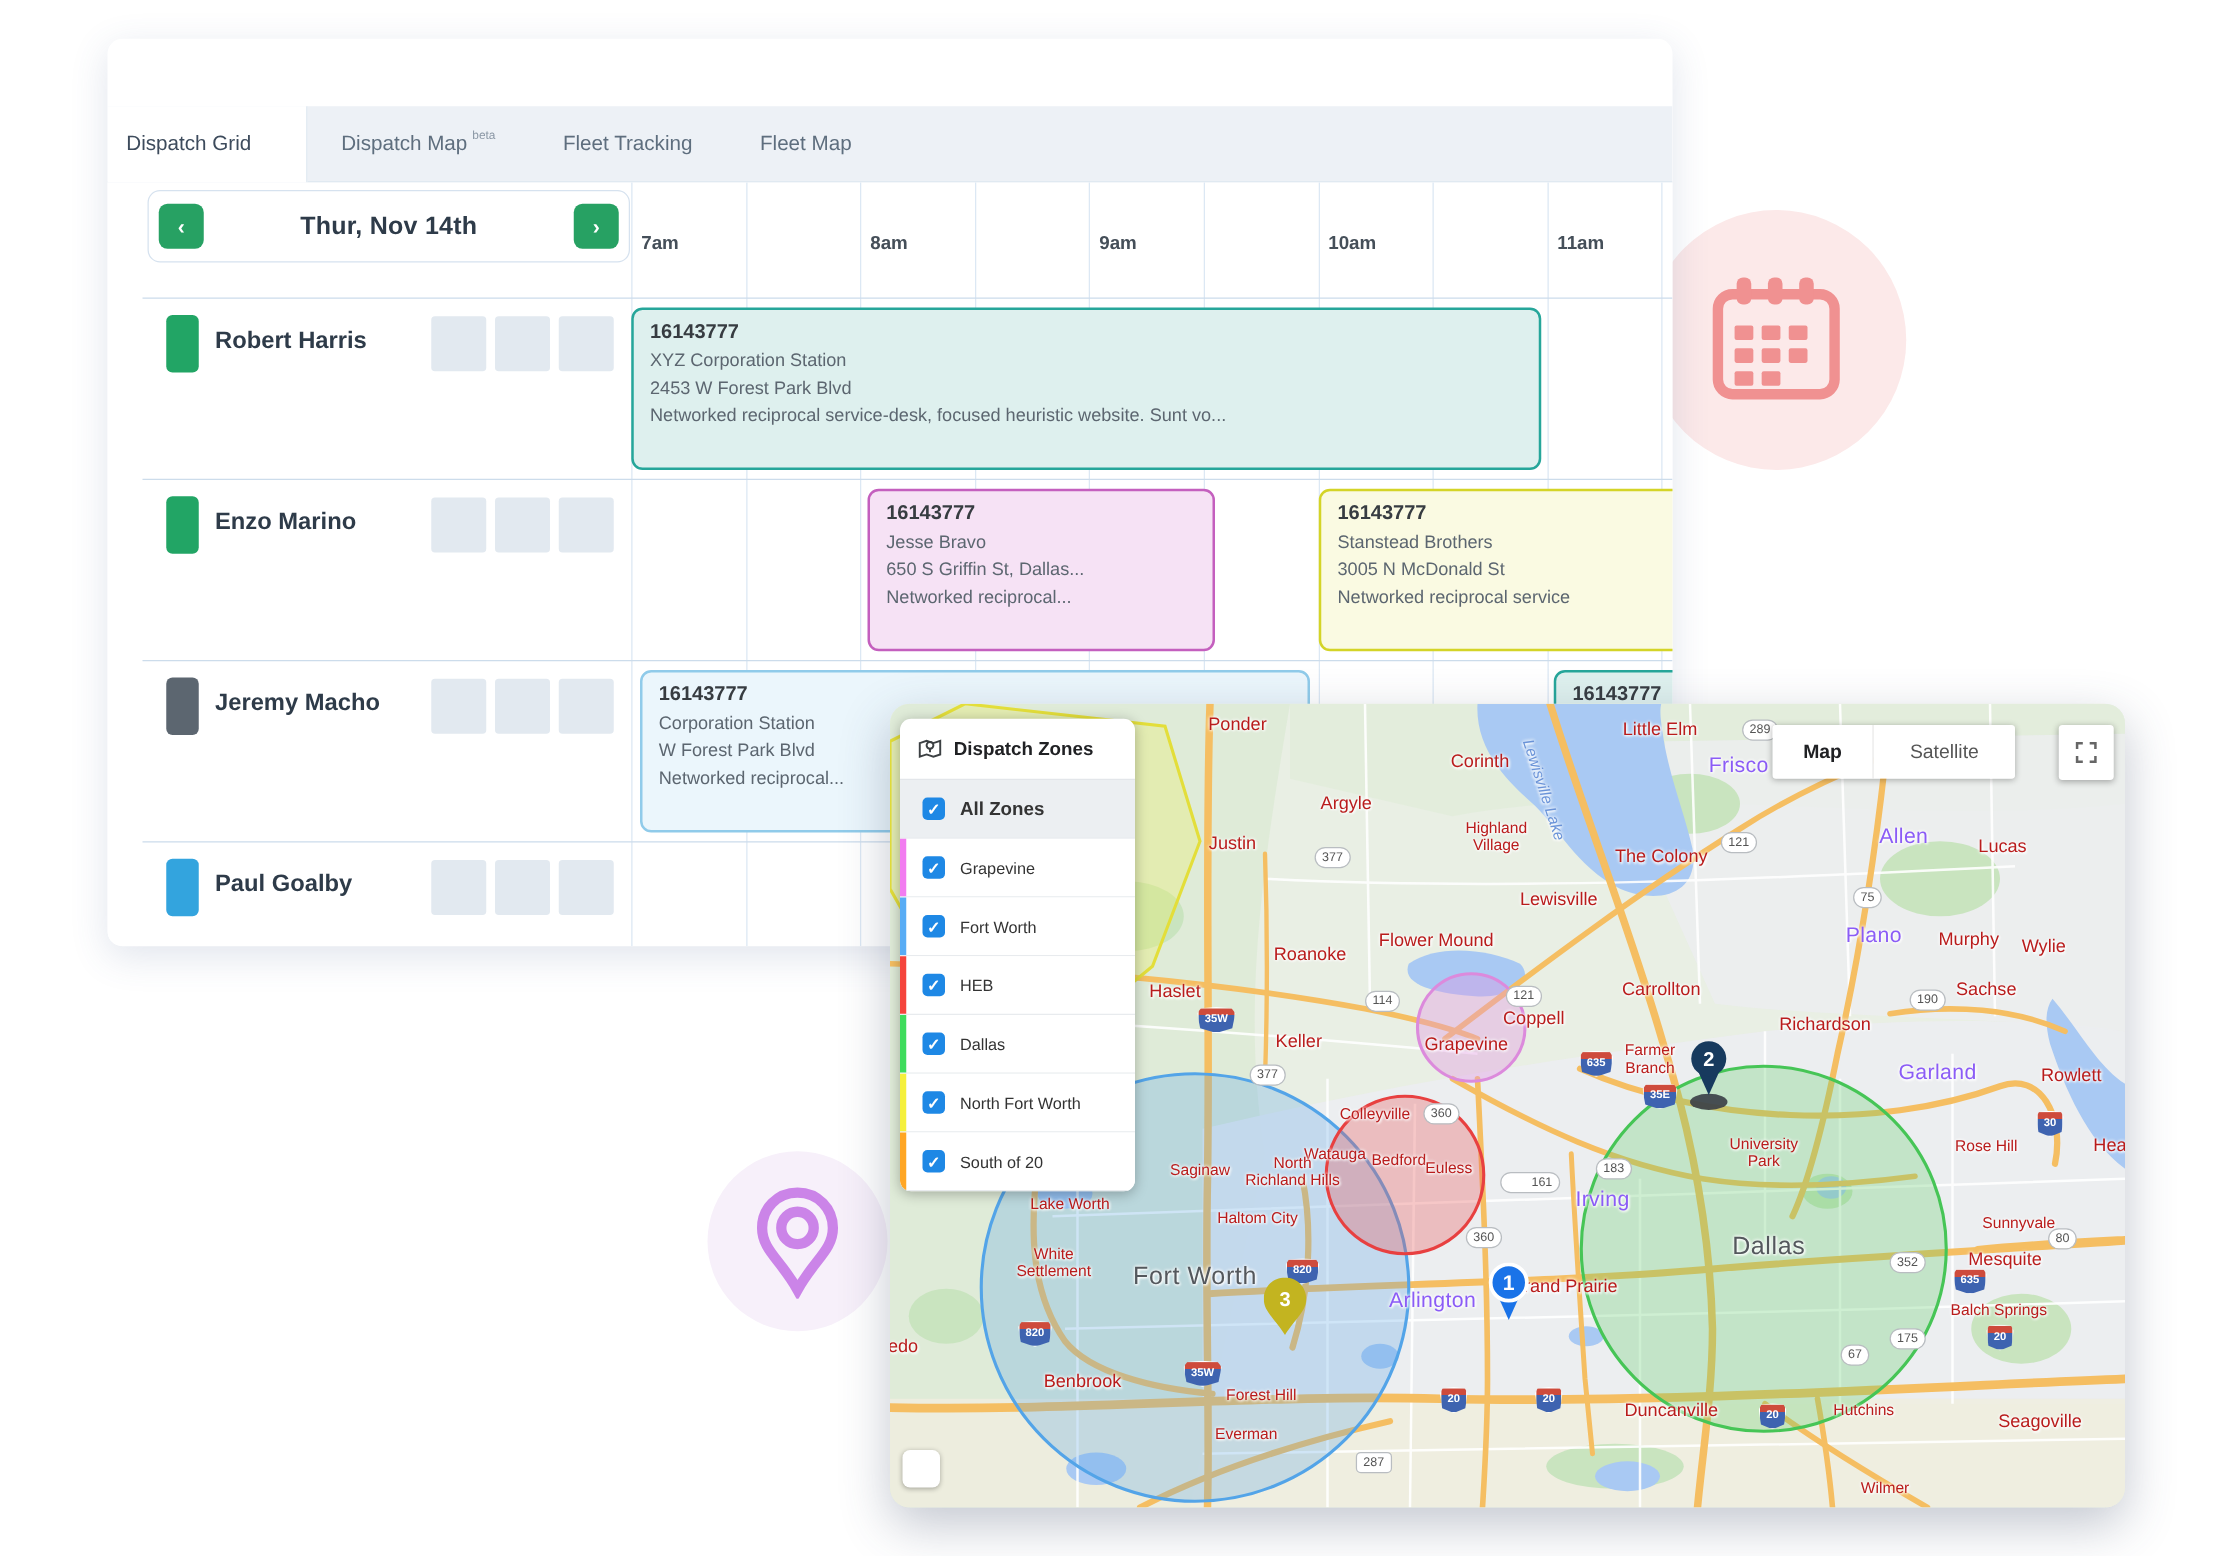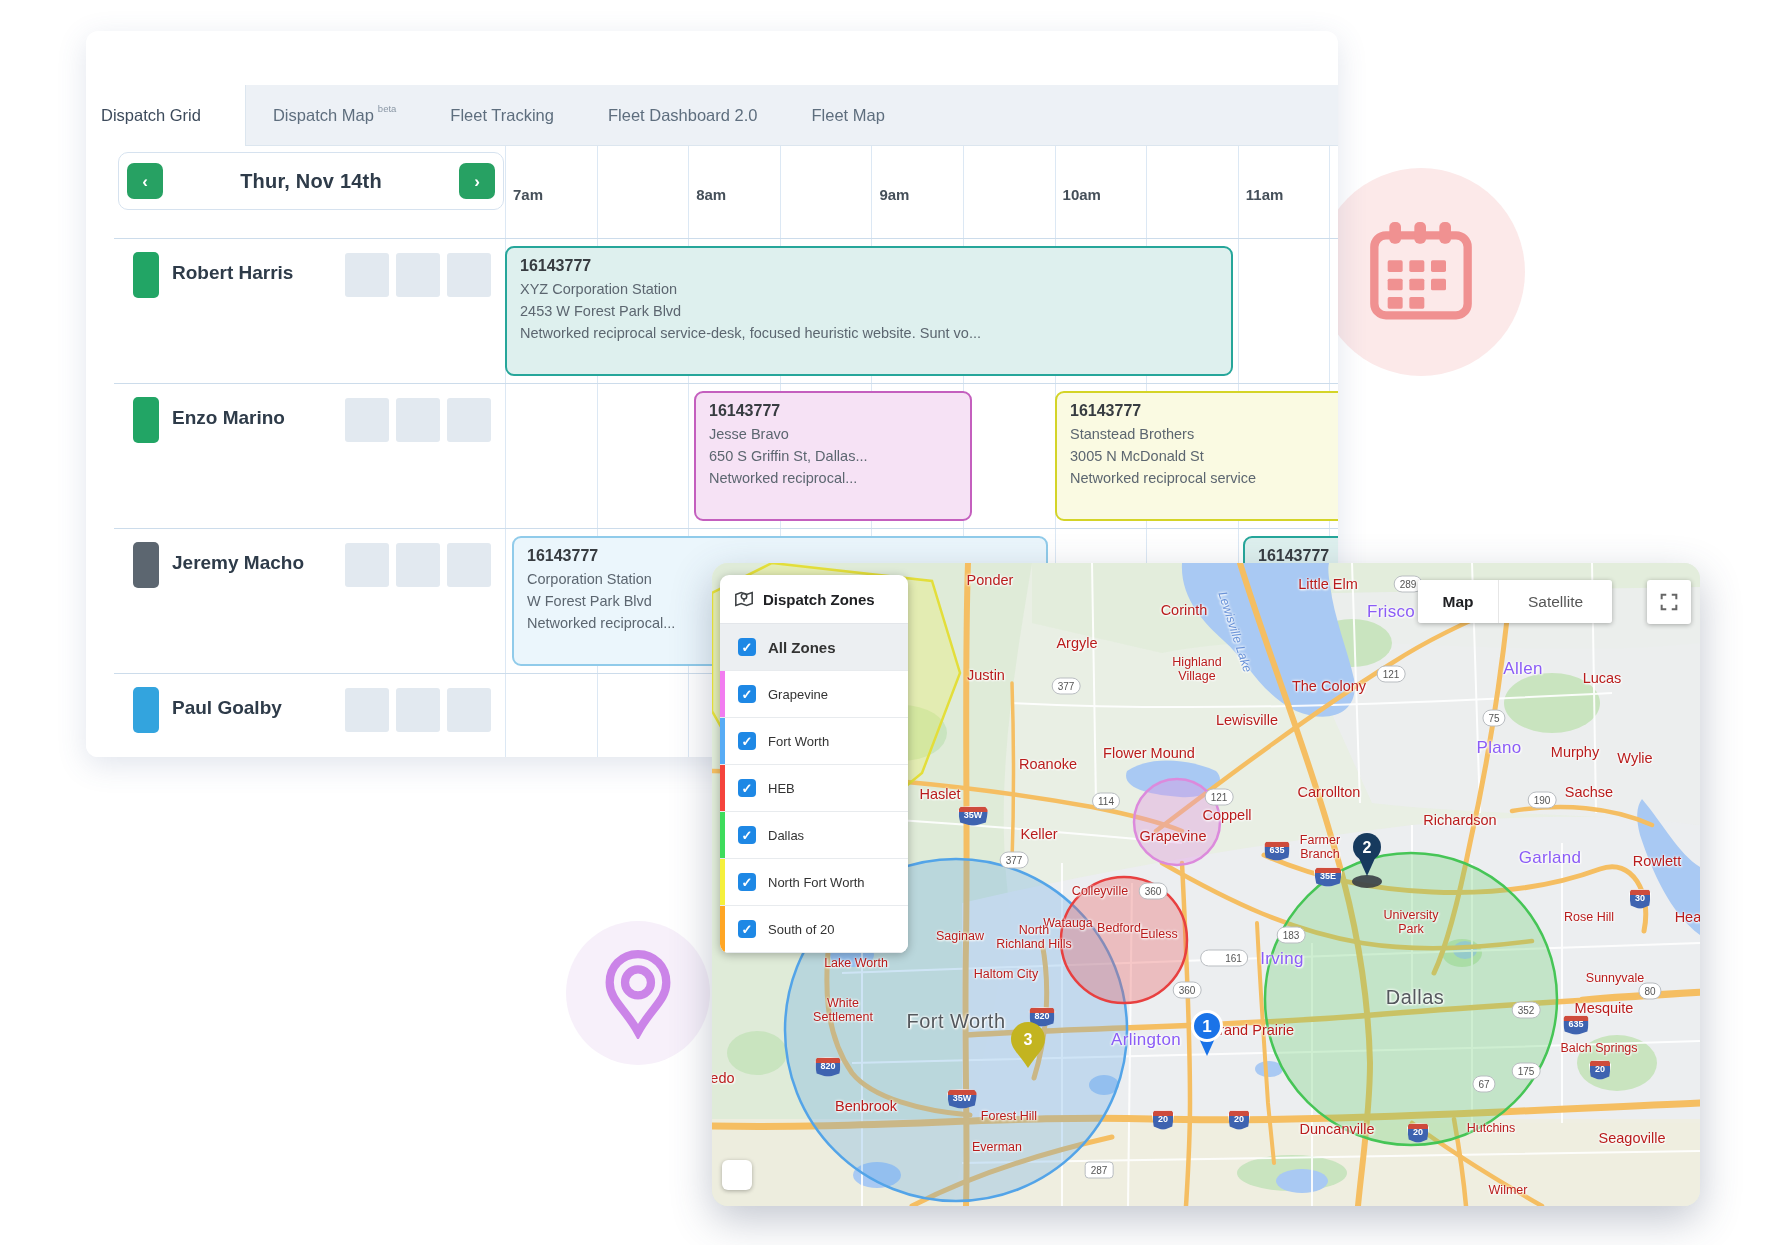--- a/index.html
+++ b/index.html
@@ -112,23 +112,20 @@
     <div class="tabbar">
         <div class="tab active">
           <span>Dispatch Grid</span>
         </div>
         <div class="tab">
           <span>Dispatch Map</span>
           <sup class="beta">beta</sup>
         </div>
         <div class="tab">
           <span>Fleet Tracking</span>
-        </div>
-        <div class="tab">
-          <span>Fleet Dashboard 2.0</span>
         </div>
         <div class="tab">
           <span>Fleet Map</span>
         </div>
       </div>
     <div class="grid-area">
       <div class="datebox">
         <div class="navbtn">‹</div>
         <div class="date-label">Thur, Nov 14th</div>
         <div class="navbtn">›</div>
@@ -354,21 +351,21 @@
         <div class="badge" style="left: 696px; top: 21px;">289</div>
         <div class="badge" style="left: 354px; top: 123px;">377</div>
         <div class="badge" style="left: 302px; top: 297px;">377</div>
         <div class="badge" style="left: 679px; top: 111px;">121</div>
         <div class="badge" style="left: 507px; top: 234px;">121</div>
         <div class="badge" style="left: 782px; top: 155px;">75</div>
         <div class="badge" style="left: 394px; top: 238px;">114</div>
         <div class="badge" style="left: 830px; top: 237px;">190</div>
         <div class="badge" style="left: 441px; top: 328px;">360</div>
         <div class="badge" style="left: 475px; top: 427px;">360</div>
-        <div class="badge" style="left: 512px; top: 395px; padding-left: 24px;">161</div>
+        <div class="badge" style="left: 512px; top: 383px; padding-left: 24px;">161</div>
         <div class="badge" style="left: 579px; top: 372px;">183</div>
         <div class="badge" style="left: 814px; top: 447px;">352</div>
         <div class="badge" style="left: 814px; top: 508px;">175</div>
         <div class="badge" style="left: 772px; top: 521px;">67</div>
         <div class="badge" style="left: 938px; top: 428px;">80</div>
         <div class="badge us" style="left: 387px; top: 607px;">287</div>
         <div class="badge i" style="left: 261px; top: 253px;">35W</div>
         <div class="badge i" style="left: 250px; top: 536px;">35W</div>
         <div class="badge i" style="left: 616px; top: 314px;">35E</div>
         <div class="badge i" style="left: 565px; top: 288px;">635</div>

